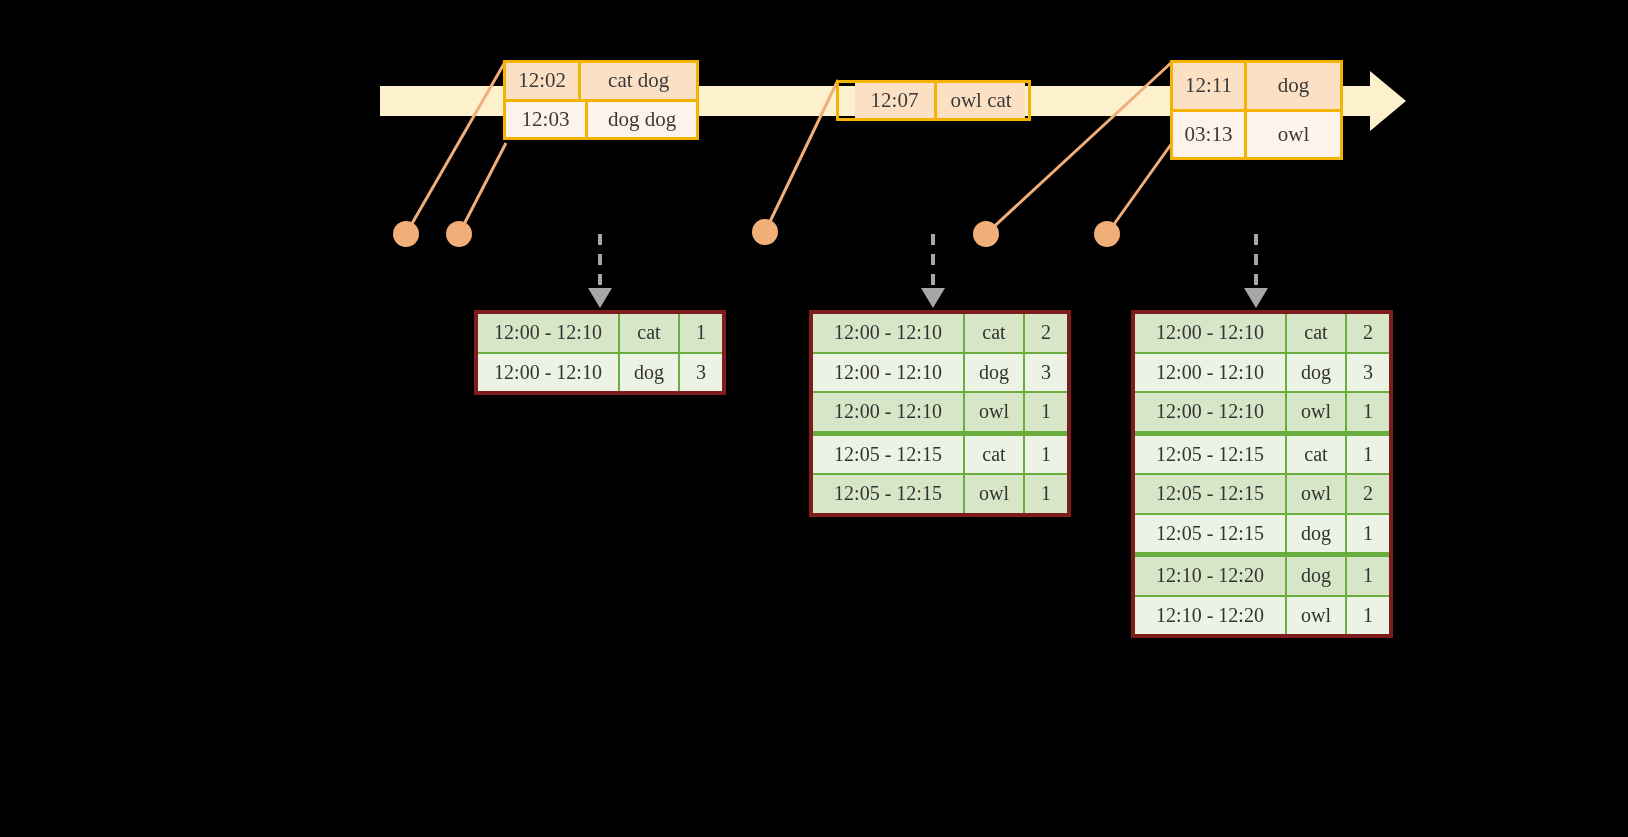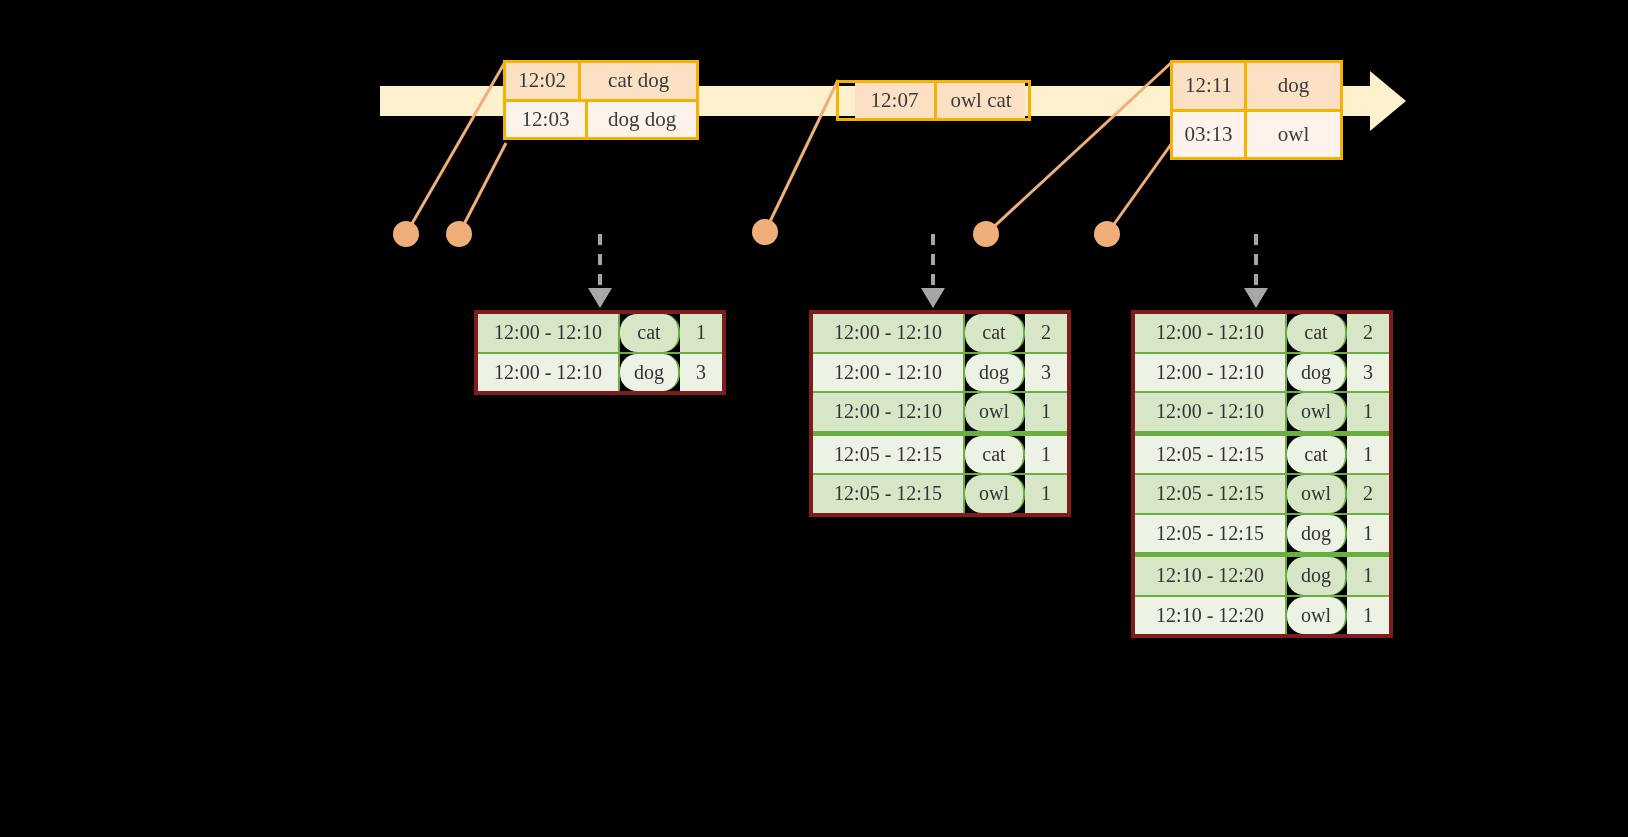--- a/index.html
+++ b/index.html
@@ -103,21 +103,21 @@
     color: #333333;
     box-sizing: border-box;
     white-space: nowrap;
     border-right: 2px solid #6aae40;
   }
   .res-cell:last-child { border-right: none; }
   .res-row.shade-a .res-cell { background: #d7e6c6; }
   .res-row.shade-b .res-cell { background: #ecf2e4; }
 
   .col-window { width: 152px; }
-  .col-key    { width: 60px; border-radius: 17px; }
+  .col-key    { width: 60px; }
   .col-count  { width: 42px; }
 
   .t1 .col-window { width: 142px; }
   .t1 .col-key    { width: 60px; }
   .t1 .col-count  { width: 42px; }
 </style>
 </head>
 <body>
 
 <div id="canvas">

